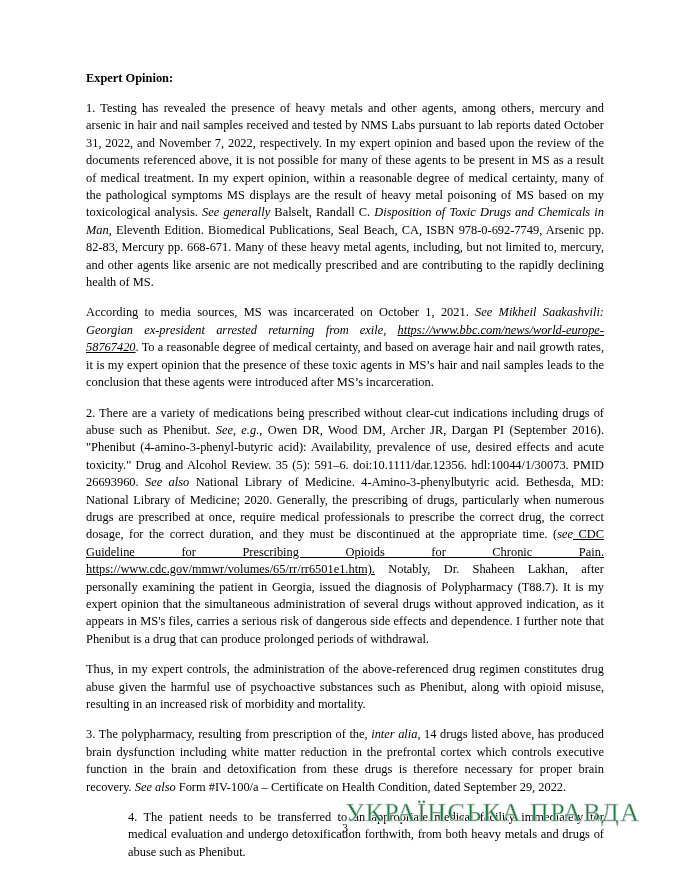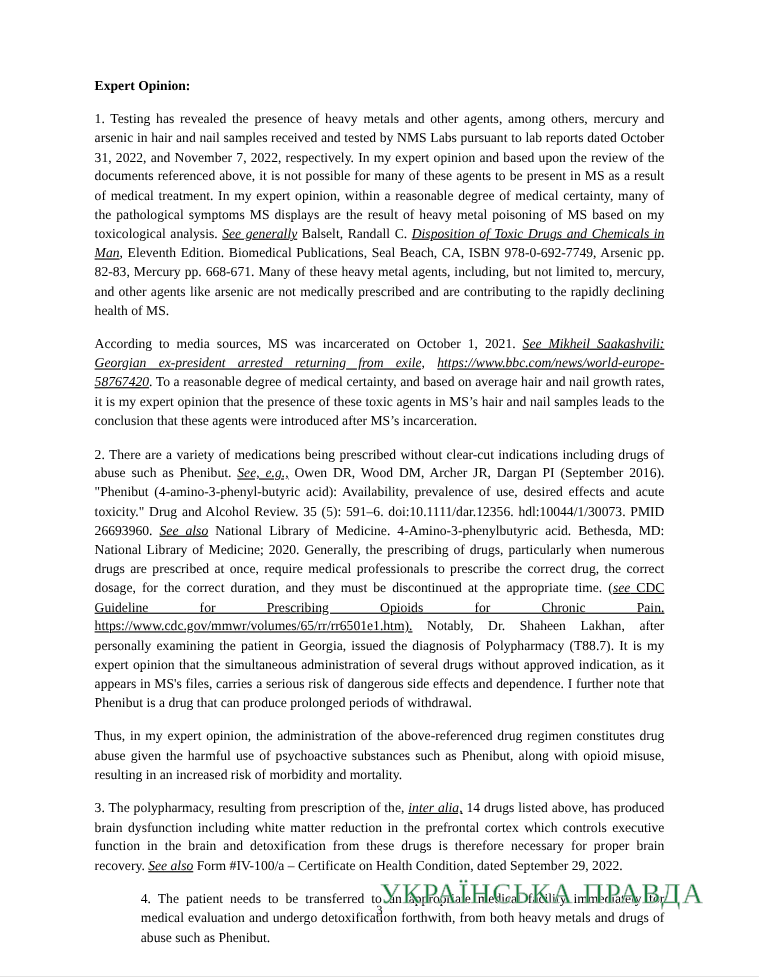--- a/index.html
+++ b/index.html
@@ -30,21 +30,21 @@
     margin: 0 0 14px 0;
   }
   p.para {
     margin: 0 0 13px 0;
     font-size: 12.4px;
     line-height: 17.4px;
     text-align: justify;
     text-justify: inter-word;
   }
   p.para:last-child { margin-bottom: 0; margin-left: 42px; }
-  .i { font-style: italic; text-decoration: underline; }
+  .i { font-style: italic; }
   .lnk {
     text-decoration: underline;
     color: #000000;
   }
   .page-number {
     position: absolute;
     left: 0;
     top: 822px;
     width: 690px;
     text-align: center;
@@ -76,21 +76,21 @@
   <div class="content">
 
     <div class="doc-title">Expert Opinion:</div>
 
     <p class="para"><span>1. Testing has revealed the presence of heavy metals and other agents, among others, mercury and arsenic in hair and nail samples received and tested by NMS Labs pursuant to lab reports dated October 31, 2022, and November 7, 2022, respectively. In my expert opinion and based upon the review of the documents referenced above, it is not possible for many of these agents to be present in MS as a result of medical treatment. In my expert opinion, within a reasonable degree of medical certainty, many of the pathological symptoms MS displays are the result of heavy metal poisoning of MS based on my toxicological analysis. </span><span class="i">See generally</span><span> Balselt, Randall C. </span><span class="i">Disposition of Toxic Drugs and Chemicals in Man</span><span>, Eleventh Edition. Biomedical Publications, Seal Beach, CA, ISBN 978-0-692-7749, Arsenic pp. 82-83, Mercury pp. 668-671. Many of these heavy metal agents, including, but not limited to, mercury, and other agents like arsenic are not medically prescribed and are contributing to the rapidly declining health of MS.</span></p>
 
     <p class="para"><span>According to media sources, MS was incarcerated on October 1, 2021. </span><span class="i">See Mikheil Saakashvili: Georgian ex-president arrested returning from exile,</span> <a class="lnk i" href="#">https://www.bbc.com/news/world-europe-58767420</a><span>. To a reasonable degree of medical certainty, and based on average hair and nail growth rates, it is my expert opinion that the presence of these toxic agents in MS’s hair and nail samples leads to the conclusion that these agents were introduced after MS’s incarceration.</span></p>
 
     <p class="para"><span>2. There are a variety of medications being prescribed without clear-cut indications including drugs of abuse such as Phenibut. </span><span class="i">See, e.g.,</span><span> Owen DR, Wood DM, Archer JR, Dargan PI (September 2016). "Phenibut (4-amino-3-phenyl-butyric acid): Availability, prevalence of use, desired effects and acute toxicity." Drug and Alcohol Review. 35 (5): 591–6. doi:10.1111/dar.12356. hdl:10044/1/30073. PMID 26693960. </span><span class="i">See also</span><span> National Library of Medicine. 4-Amino-3-phenylbutyric acid. Bethesda, MD: National Library of Medicine; 2020. Generally, the prescribing of drugs, particularly when numerous drugs are prescribed at once, require medical professionals to prescribe the correct drug, the correct dosage, for the correct duration, and they must be discontinued at the appropriate time. (</span><span class="i">see</span><a class="lnk" href="#"> CDC Guideline for Prescribing Opioids for Chronic Pain. https://www.cdc.gov/mmwr/volumes/65/rr/rr6501e1.htm).</a><span> Notably, Dr. Shaheen Lakhan, after personally examining the patient in Georgia, issued the diagnosis of Polypharmacy (T88.7). It is my expert opinion that the simultaneous administration of several drugs without approved indication, as it appears in MS's files, carries a serious risk of dangerous side effects and dependence. I further note that Phenibut is a drug that can produce prolonged periods of withdrawal.</span></p>
 
-    <p class="para">Thus, in my expert opinion, the administration of the above-referenced drug regimen constitutes drug abuse given the harmful use of psychoactive substances such as Phenibut, along with opioid misuse, resulting in an increased risk of morbidity and mortality.</p>
+    <p class="para">Thus, in my expert controls, the administration of the above-referenced drug regimen constitutes drug abuse given the harmful use of psychoactive substances such as Phenibut, along with opioid misuse, resulting in an increased risk of morbidity and mortality.</p>
 
     <p class="para"><span>3. The polypharmacy, resulting from prescription of the, </span><span class="i">inter alia,</span><span> 14 drugs listed above, has produced brain dysfunction including white matter reduction in the prefrontal cortex which controls executive function in the brain and detoxification from these drugs is therefore necessary for proper brain recovery. </span><span class="i">See also</span><span> Form #IV-100/a – Certificate on Health Condition, dated September 29, 2022.</span></p>
 
     <p class="para">4. The patient needs to be transferred to an appropriate medical facility immediately for medical evaluation and undergo detoxification forthwith, from both heavy metals and drugs of abuse such as Phenibut.</p>
 
   </div>
 
   <div class="watermark">УКРАЇНСЬКА ПРАВДА</div>
 
   <div class="page-number">3</div>

